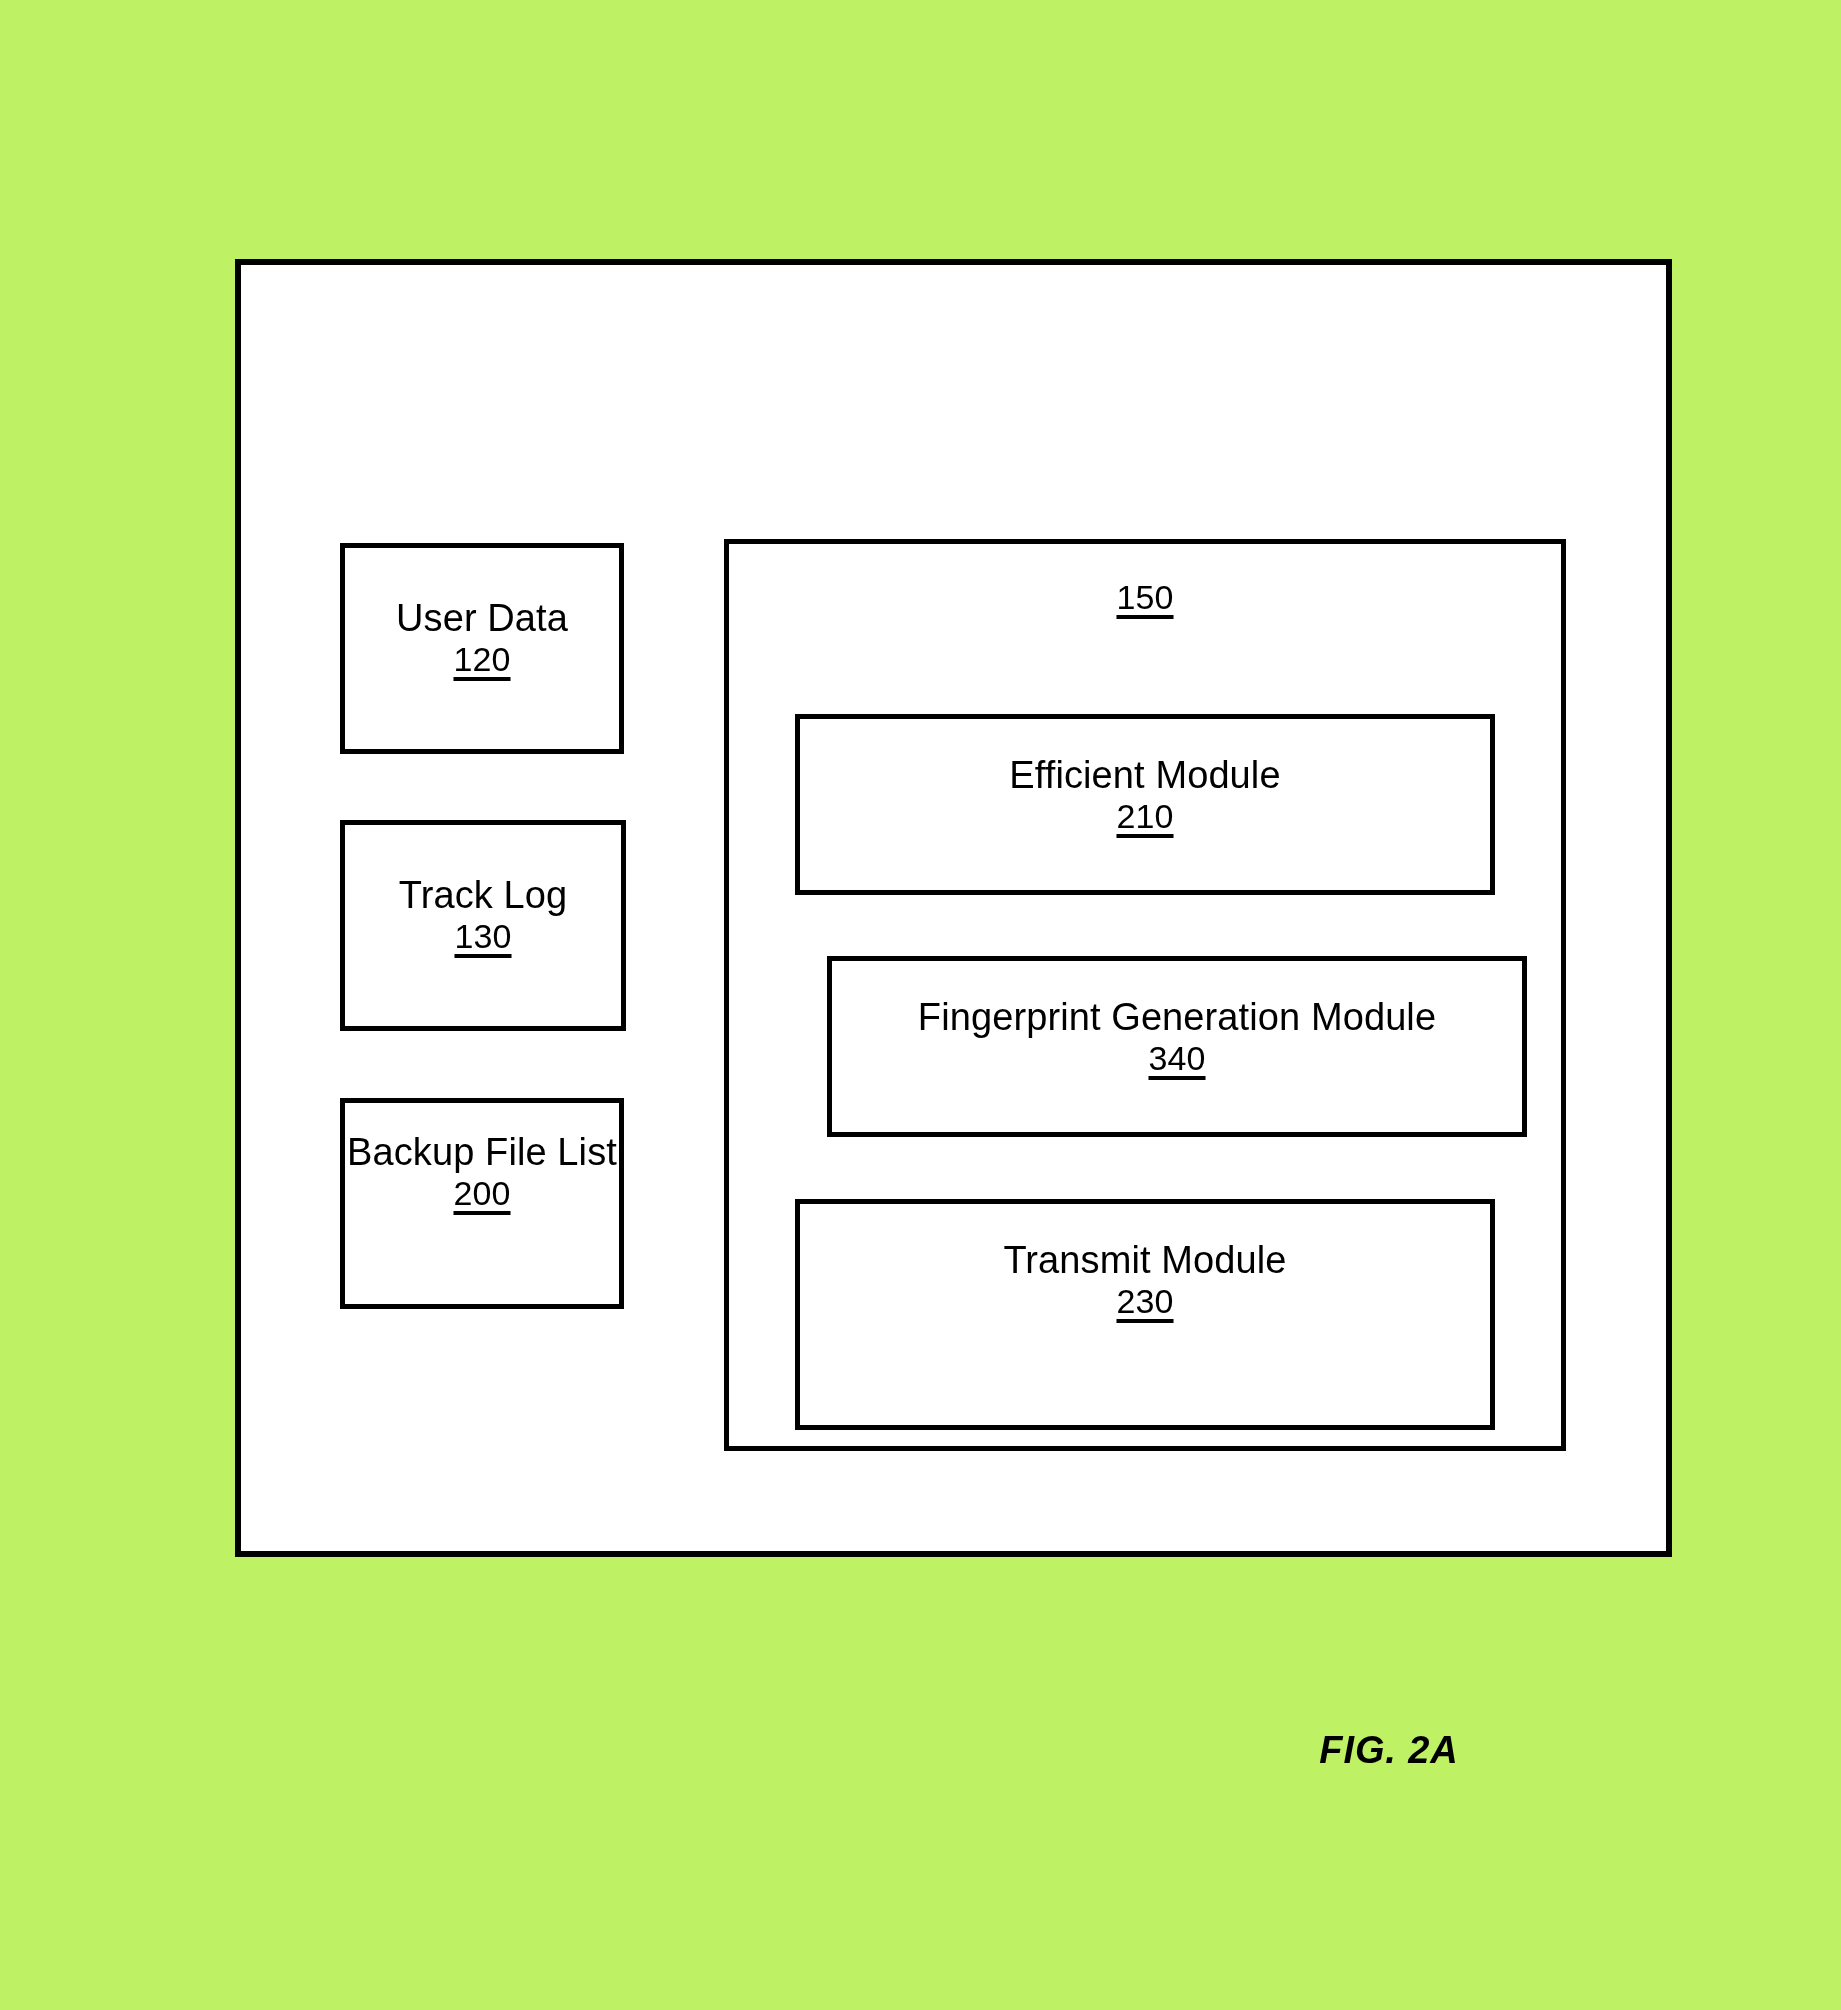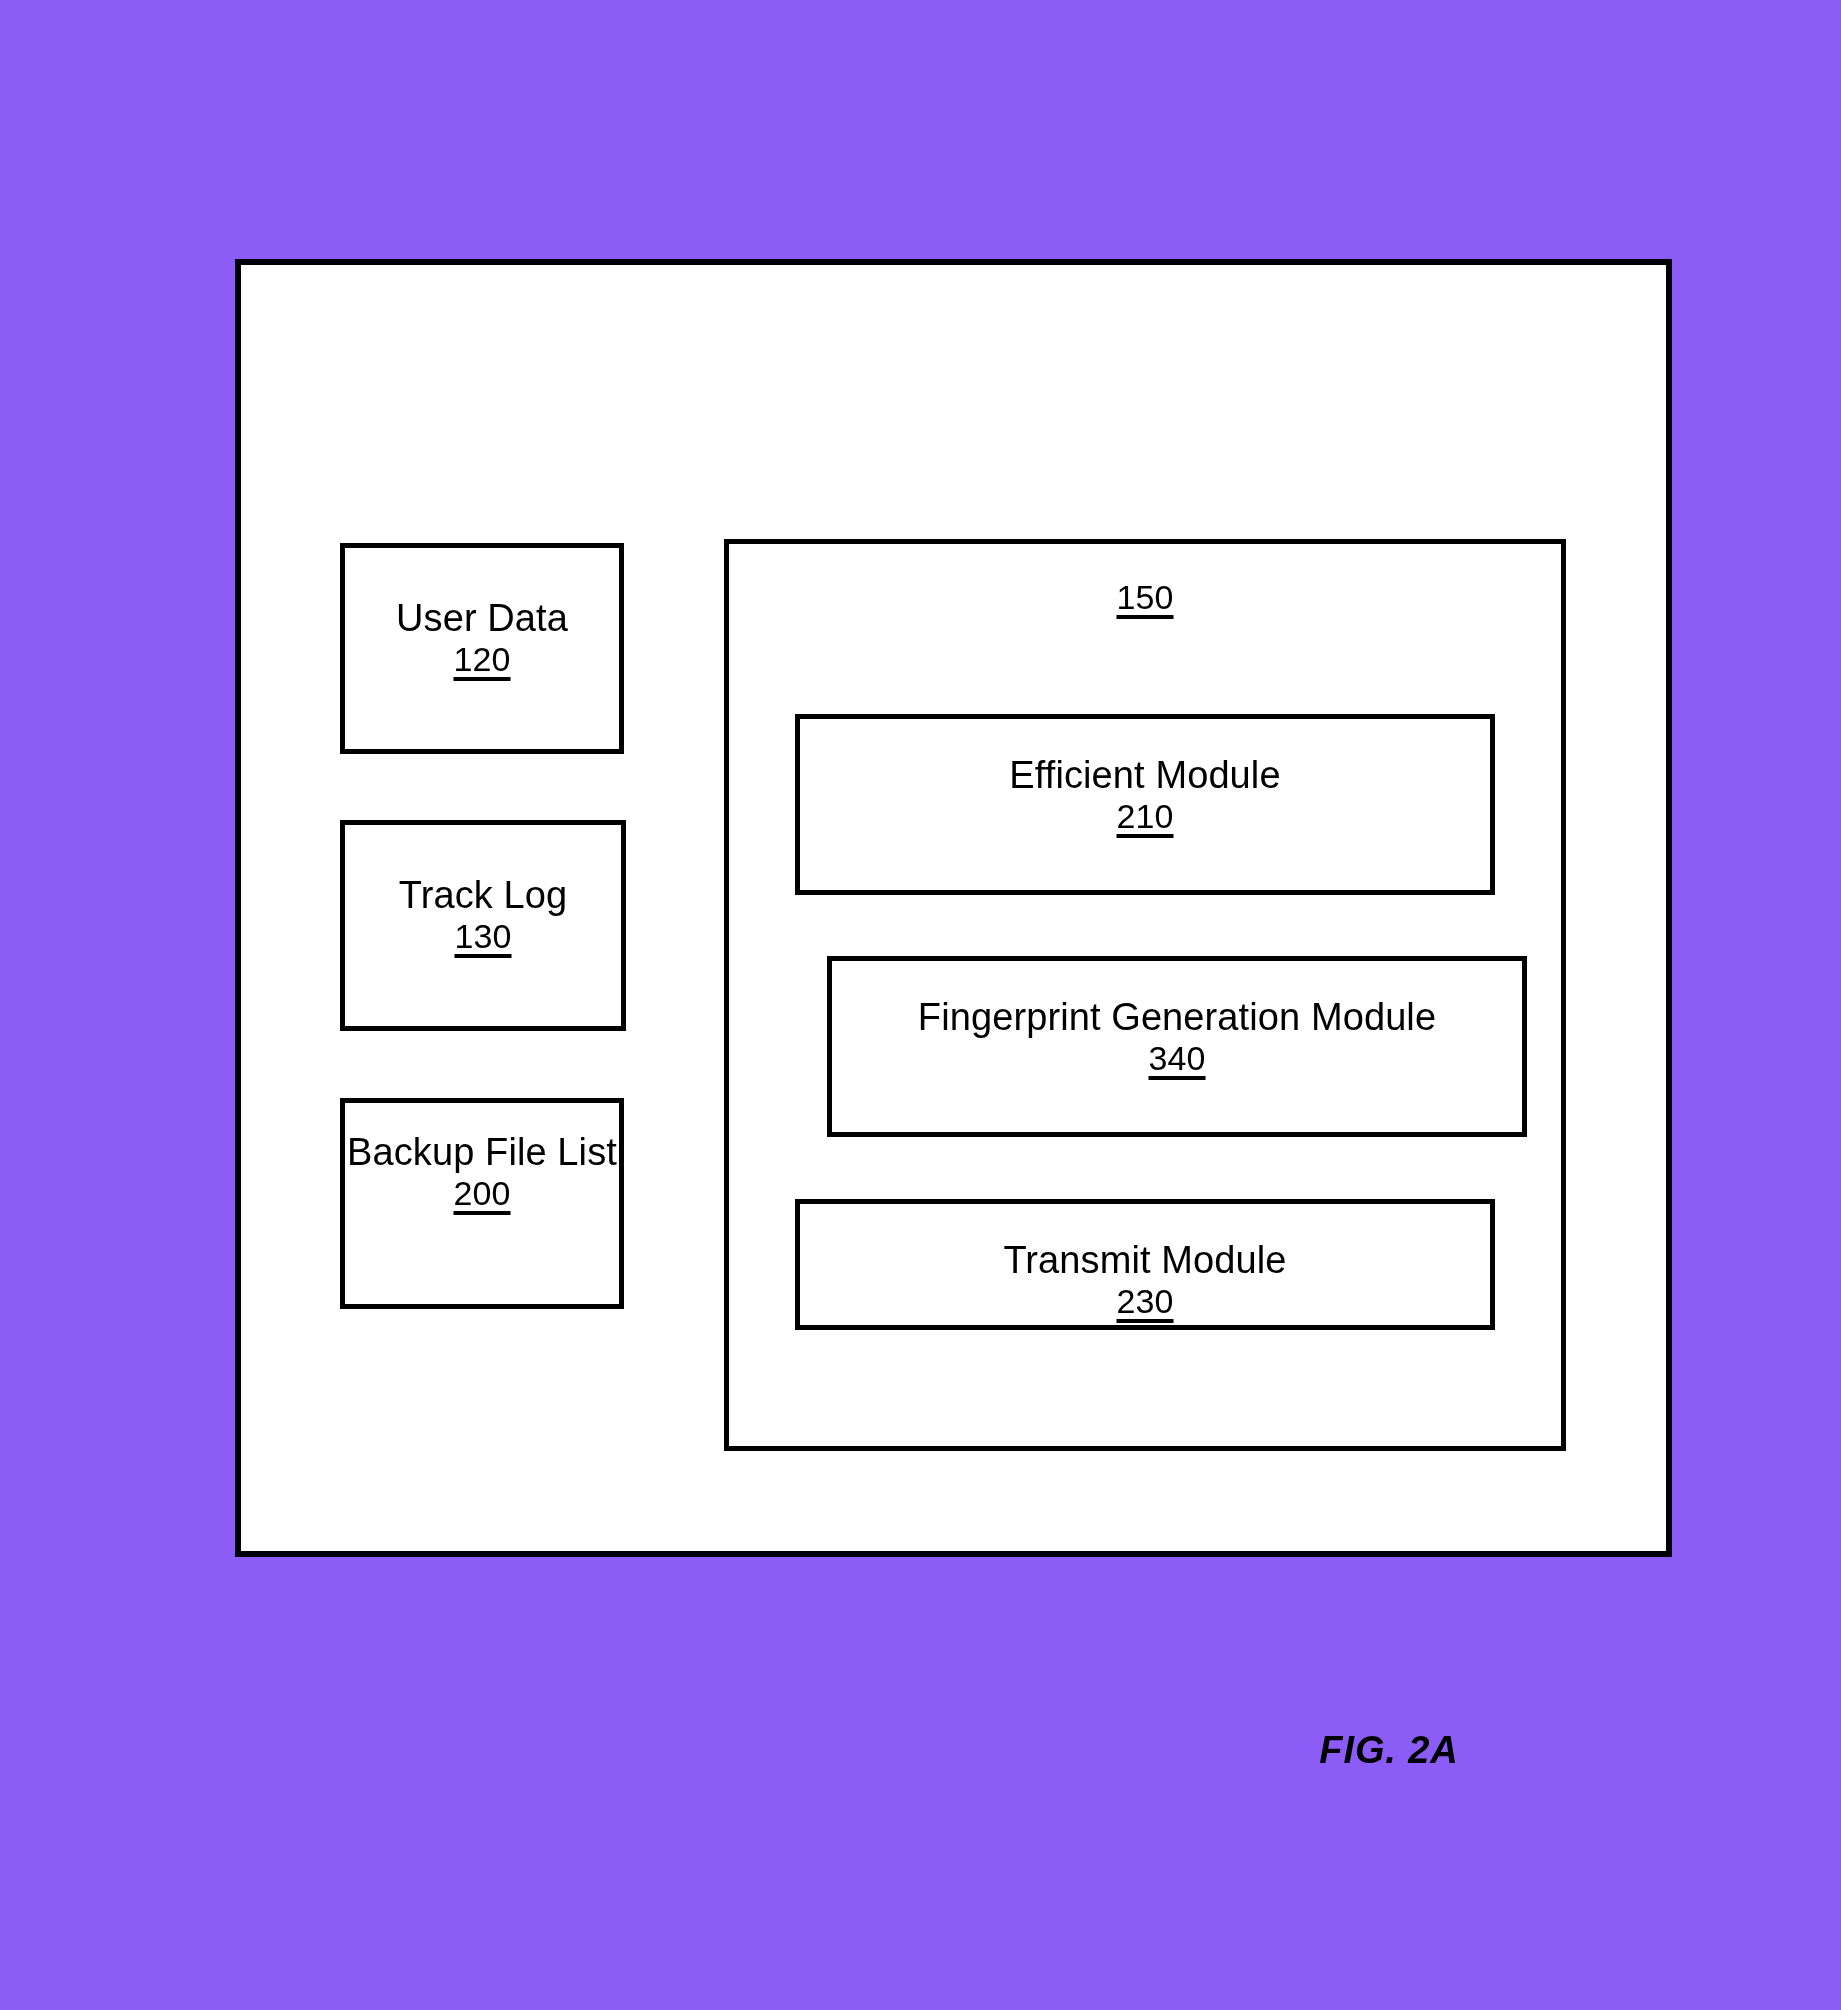--- a/index.html
+++ b/index.html
@@ -8,21 +8,21 @@
     background: #ffffff;
   }
   body {
     font-family: "Liberation Sans", sans-serif;
     color: #000000;
   }
   #figure-root {
     position: relative;
     width: 1841px;
     height: 2011px;
-    background: #8b5cf6;
+    background: #bef264;
     overflow: hidden;
   }
 
   
   .box {
     position: absolute;
     box-sizing: border-box;
     border: 5.6px solid #000000;
     background: #ffffff;
   }
@@ -115,21 +115,21 @@
     left: 795px;
     top: 956px;
     width: 700px;
     height: 181px;
     margin-left: 32px;
   }
   #transmit-module-box {
     left: 795px;
     top: 1199px;
     width: 700px;
-    height: 131px;
+    height: 231px;
   }
   #analysis-module-box .label-block,
   #fingerprint-generation-module-box .label-block,
   #transmit-module-box .label-block {
     left: -5.6px;
     right: -5.6px;
     top: 35px;
   }
 
   

